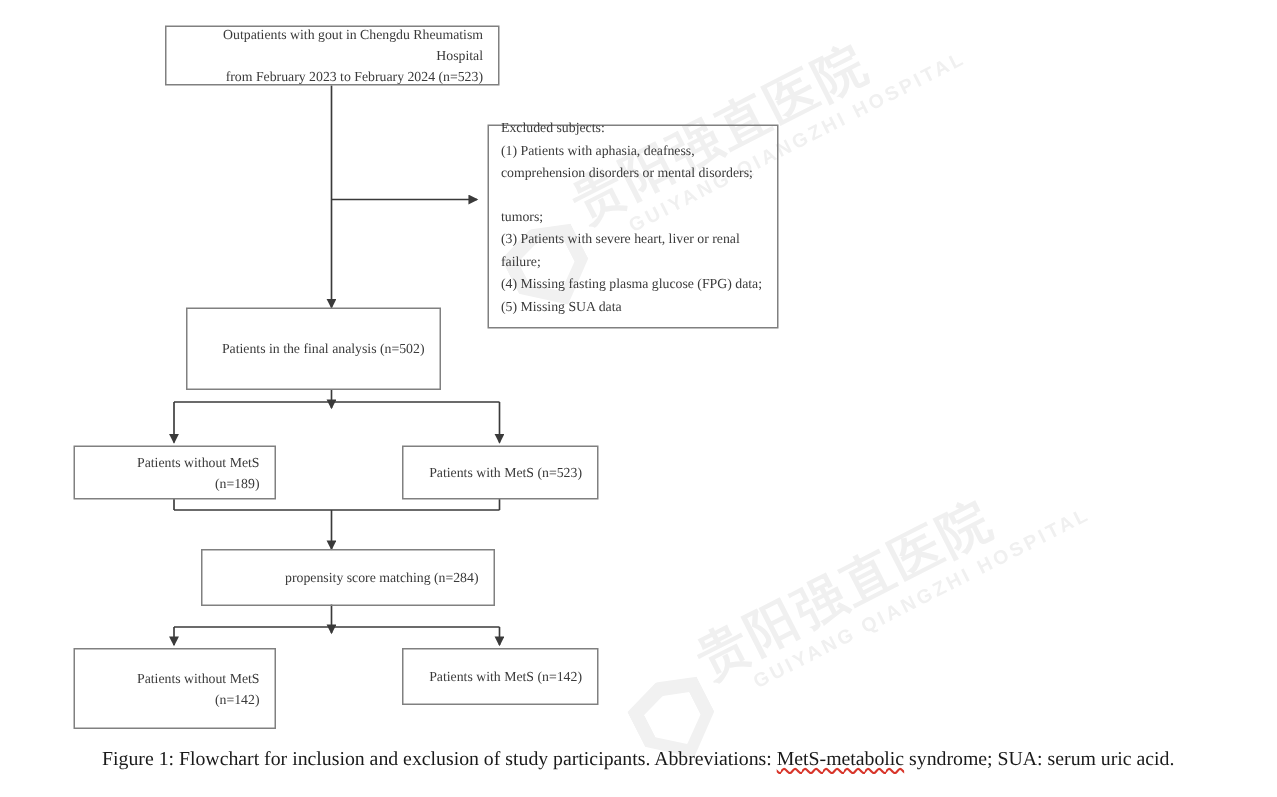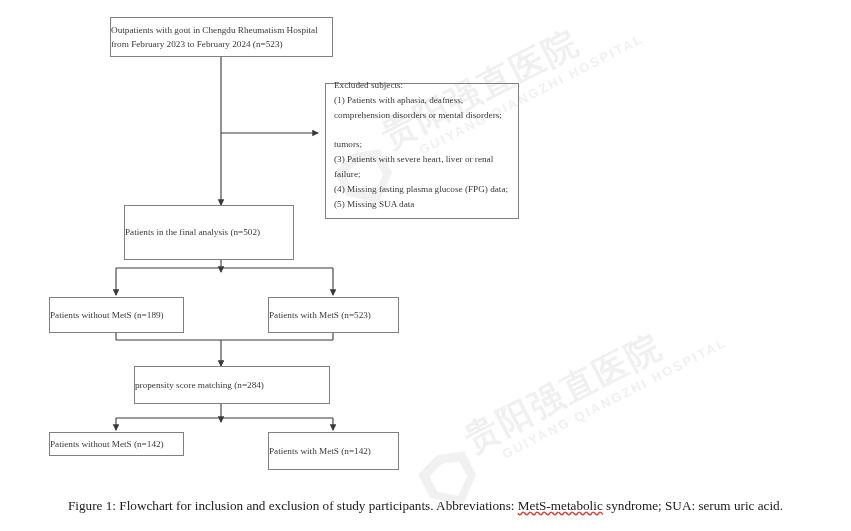--- a/index.html
+++ b/index.html
@@ -70,26 +70,26 @@
   .wm-s2 { left: 424px; top: 452px; transform: rotate(-27deg); }
 
   .node {
     position: absolute;
     box-sizing: border-box;
     border: 1px solid #808080;
     background: transparent;
     display: flex;
     align-items: center;
     justify-content: center;
-    text-align: left;
+    text-align: right;
     font-size: 9.2px;
     line-height: 1.55;
     color: #3a3a3a;
     z-index: 2;
-    padding: 2px 0;
+    padding: 2px 10px;
   }
   .node.left-align {
     justify-content: flex-start;
     text-align: left;
     align-items: flex-end;
     padding: 6px 8px;
     line-height: 1.62;
     margin-top: 16px;
   }
   .node-text { display: block; width: 100%; }
@@ -184,21 +184,21 @@
 </div>
 
 <div class="node" style="left:268px; top:297px; width:131px; height:36px;">
   <span class="node-text">Patients with MetS (n=523)</span>
 </div>
 
 <div class="node" style="left:134px; top:366px; width:196px; height:38px;">
   <span class="node-text">propensity score matching (n=284)</span>
 </div>
 
-<div class="node" style="left:49px; top:432px; width:135px; height:24px;">
+<div class="node" style="left:49px; top:432px; width:135px; height:54px;">
   <span class="node-text">Patients without MetS (n=142)</span>
 </div>
 
 <div class="node" style="left:268px; top:432px; width:131px; height:38px;">
   <span class="node-text">Patients with MetS (n=142)</span>
 </div>
 
 <div id="caption">
   <span>Figure 1: Flowchart for inclusion and exclusion of study participants. Abbreviations: </span><span class="spell-error">MetS-metabolic</span><span> syndrome; SUA: serum uric acid.</span>
 </div>

